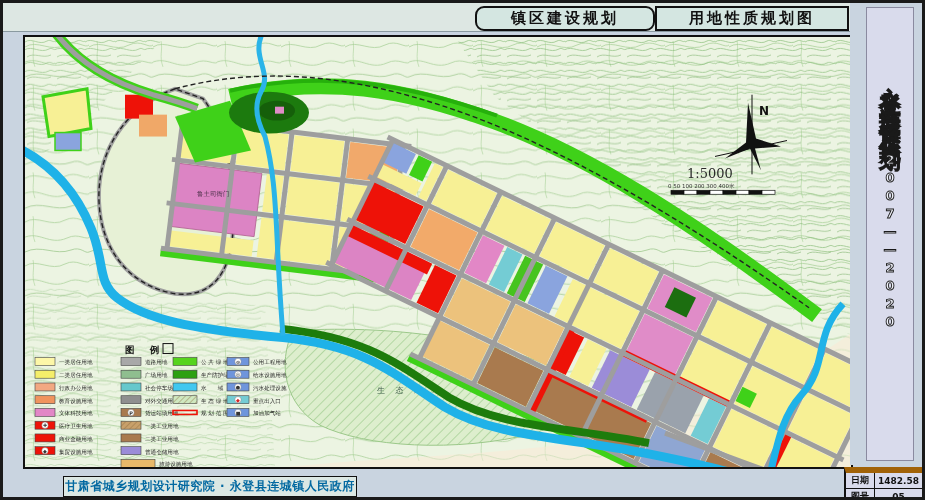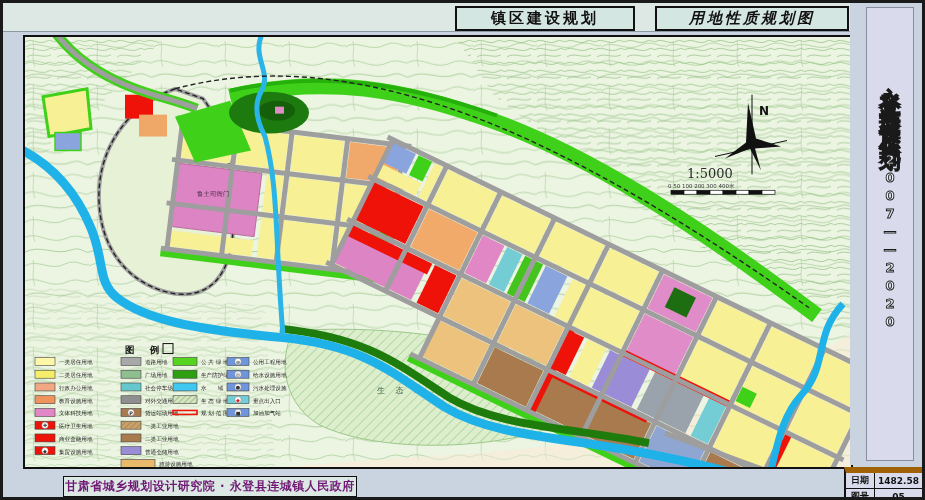--- a/index.html
+++ b/index.html
@@ -3,35 +3,35 @@
 <meta charset="utf-8">
 <style>
   html,body{margin:0;padding:0;}
   body{width:925px;height:500px;font-family:"DejaVu Sans","Liberation Sans",sans-serif;}
   #page{position:relative;width:919px;height:494px;background:#c9d4e0;border:3px solid #1a1a1a;overflow:hidden;}
   
   #header{position:absolute;left:0;top:0;width:100%;height:28px;background:#dde7e3;border-bottom:1px solid #8a9aa0;}
   .title-box{position:absolute;top:3px;height:21px;background:#d4e6e1;border:2px solid #111;
      display:flex;align-items:center;justify-content:center;font-weight:bold;font-size:15px;
      letter-spacing:3px;color:#111;}
-  #title-left{left:452px;width:176px;}
-  #title-right{left:652px;width:190px;font-style:italic;}
+  #title-left{left:472px;width:176px;border-radius:9px;}
+  #title-right{left:652px;width:190px;}
   
   #sidebar{position:absolute;right:0;top:0;width:72px;height:462px;background:#c9d4e0;}
   #sidebar-panel{position:absolute;right:8px;top:4px;width:46px;height:452px;background:#d9dbec;border:1px solid #8a8aa0;
      display:flex;flex-direction:column;align-items:center;}
   .v-text{writing-mode:vertical-rl;text-orientation:upright;color:#eef0f8;-webkit-text-stroke:1.1px #1a1a1a;
      font-weight:bold;}
   #sidebar-title{font-size:21px;letter-spacing:7px;margin-top:62px;}
   #sidebar-years{font-size:13px;letter-spacing:3px;margin-top:12px;-webkit-text-stroke:0.9px #1a1a1a;}
   
   #map-frame{position:absolute;left:20px;top:32px;width:826px;height:430px;border:2px solid #111;background:#ecf4e2;}
   
   #credits-box{position:absolute;left:60px;top:473px;width:292px;height:19px;background:#dce8e4;border:1.5px solid #111;
-     display:flex;align-items:center;justify-content:center;font-size:12px;font-weight:bold;color:#701a75;letter-spacing:0.5px;}
+     display:flex;align-items:center;justify-content:center;font-size:12px;font-weight:bold;color:#0369a1;letter-spacing:0.5px;}
   #sheet-table{position:absolute;right:0px;top:464px;width:76px;height:30px;border-left:2px solid #111;border-top:6px solid #a16207;background:#d9dbec;font-size:9px;}
   #sheet-table .row{display:flex;height:15px;border-bottom:1px solid #111;}
   #sheet-table .cell{display:flex;align-items:center;justify-content:center;color:#111;font-weight:bold;}
   #sheet-table .lab{width:28px;border-right:1px solid #111;}
   #sheet-table .val{flex:1;}
 </style>
 </head>
 <body>
 
 <div id="page">

